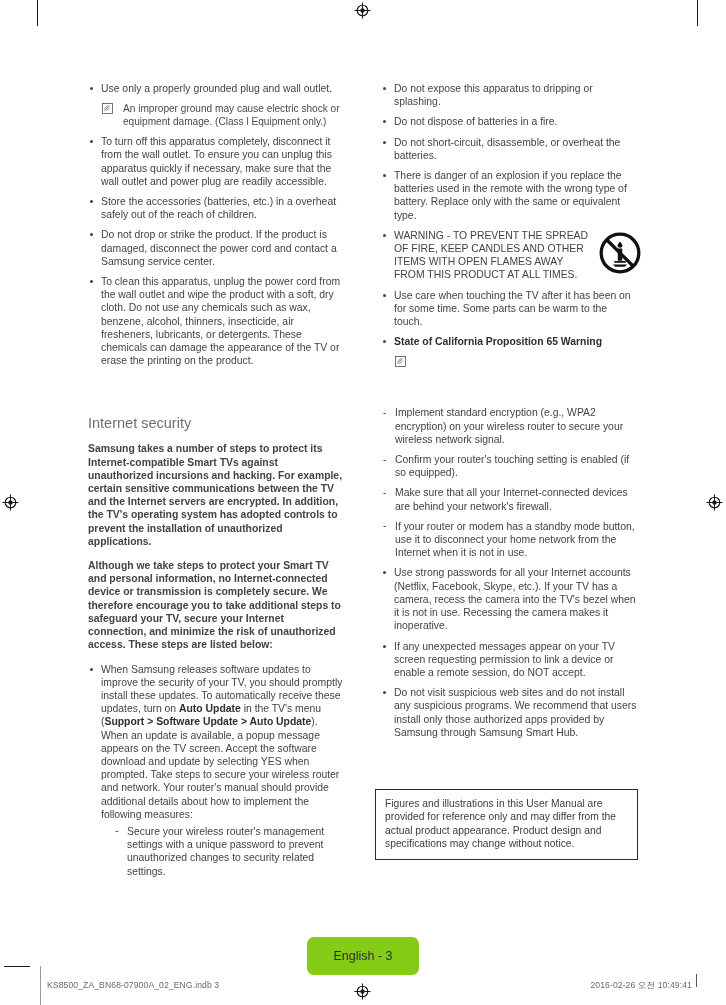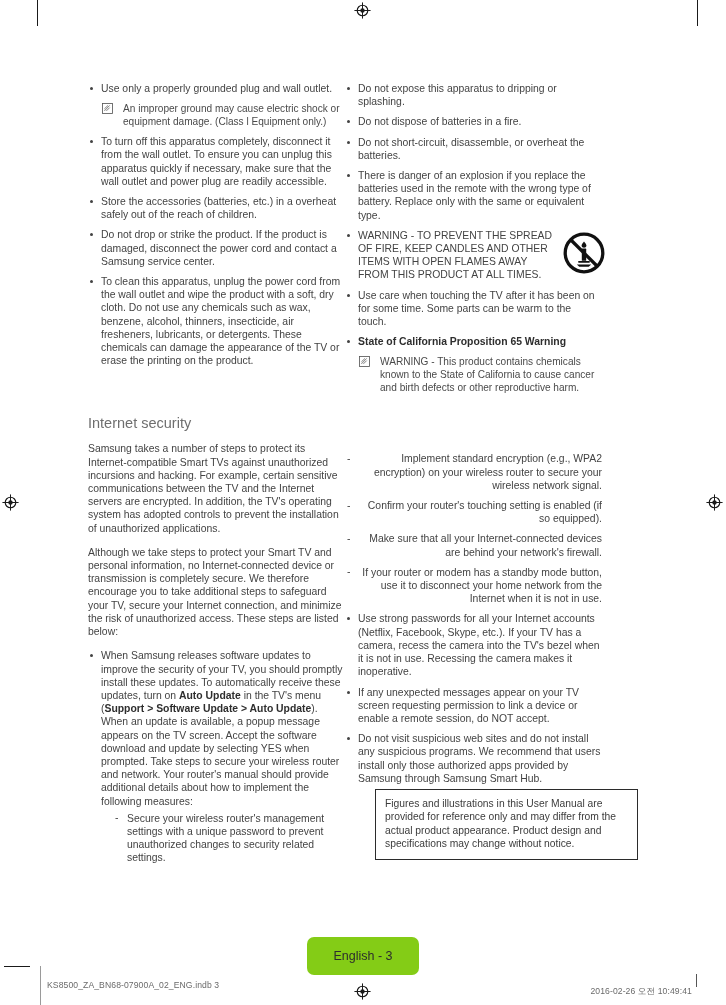--- a/index.html
+++ b/index.html
@@ -38,20 +38,21 @@
     width: 726px;
     height: 1005px;
   }
 
   .columns {
     position: absolute;
     left: 88px;
     top: 82px;
     width: 550px;
     display: flex;
+    gap: 36px;
   }
   .col {
     width: 257px;
   }
 
   
   ul.bullets {
     list-style: none;
     margin: 0;
     padding: 0;
@@ -107,40 +108,41 @@
     position: absolute;
     left: 2px;
     top: -0.5px;
     color: #434343;
   }
   ul.dashes {
     list-style: none;
     margin: 4px 0 0 0;
     padding: 0 0 0 12px;
   }
-  ul.dashes.nopad { padding-left: 0; text-align: right; }
+  ul.dashes.nopad { padding-left: 0; }
 
   .warn-text {
     text-transform: none;
   }
   b, .bold { font-weight: bold; color: #2e2e2e; }
 
   
   .section-head {
     font-size: 14.5px;
     line-height: 18px;
     color: #6e6e6e;
     font-weight: normal;
     margin: 0 0 10px 0;
   }
   p.body-para {
     margin: 10px 0 11px 0;
     font-size: 10.4px;
     line-height: 13.2px;
     color: #434343;
+    font-weight: bold;
   }
 
   
   .candle-row {
     position: relative;
   }
   .candle-icon {
     position: absolute;
     right: -4px;
     top: 2px;
@@ -202,21 +204,21 @@
     left: 47px;
     top: 14px;
     font-size: 8.6px;
     letter-spacing: 0.1px;
     color: #6a6a6a;
     font-family: Liberation Sans, sans-serif;
   }
   .footer-date {
     position: absolute;
     right: 34px;
-    top: 20px;
+    top: 14px;
     font-size: 8.6px;
     letter-spacing: 0.1px;
     color: #6a6a6a;
     margin-left: 40px;
   }
   .footer-tick {
     position: absolute;
     right: 29px;
     top: 8px;
     width: 1px;
@@ -323,21 +325,20 @@
         </li>
 
         <li class="bullet">Use care when touching the TV after it has been on for some time. Some parts can be warm to the touch.</li>
         <li class="bullet"><b>State of California Proposition 65 Warning</b></li>
         <li class="bullet nomark">
           <div class="note">
             <svg class="noteicon" viewBox="0 0 12 12">
               <rect x="0.6" y="0.6" width="10.8" height="10.8" fill="none" stroke="#555" stroke-width="0.9"></rect>
               <path d="M2.6 8.6 L8.4 2.6 M2.6 6.4 L6.6 2.6 M4.8 8.6 L8.4 5" stroke="#555" stroke-width="0.8" fill="none"></path>
             </svg>
-            <span>WARNING - This product contains chemicals known to the State of California to cause cancer and birth defects or other reproductive harm.</span>
           </div>
         </li>
       </ul>
 
       <div style="height:47px;"></div>
 
       <ul class="dashes nopad">
         <li class="dash">Implement standard encryption (e.g., WPA2 encryption) on your wireless router to secure your wireless network signal.</li>
         <li class="dash">Confirm your router's touching setting is enabled (if so equipped).</li>
         <li class="dash">Make sure that all your Internet-connected devices are behind your network's firewall.</li>

